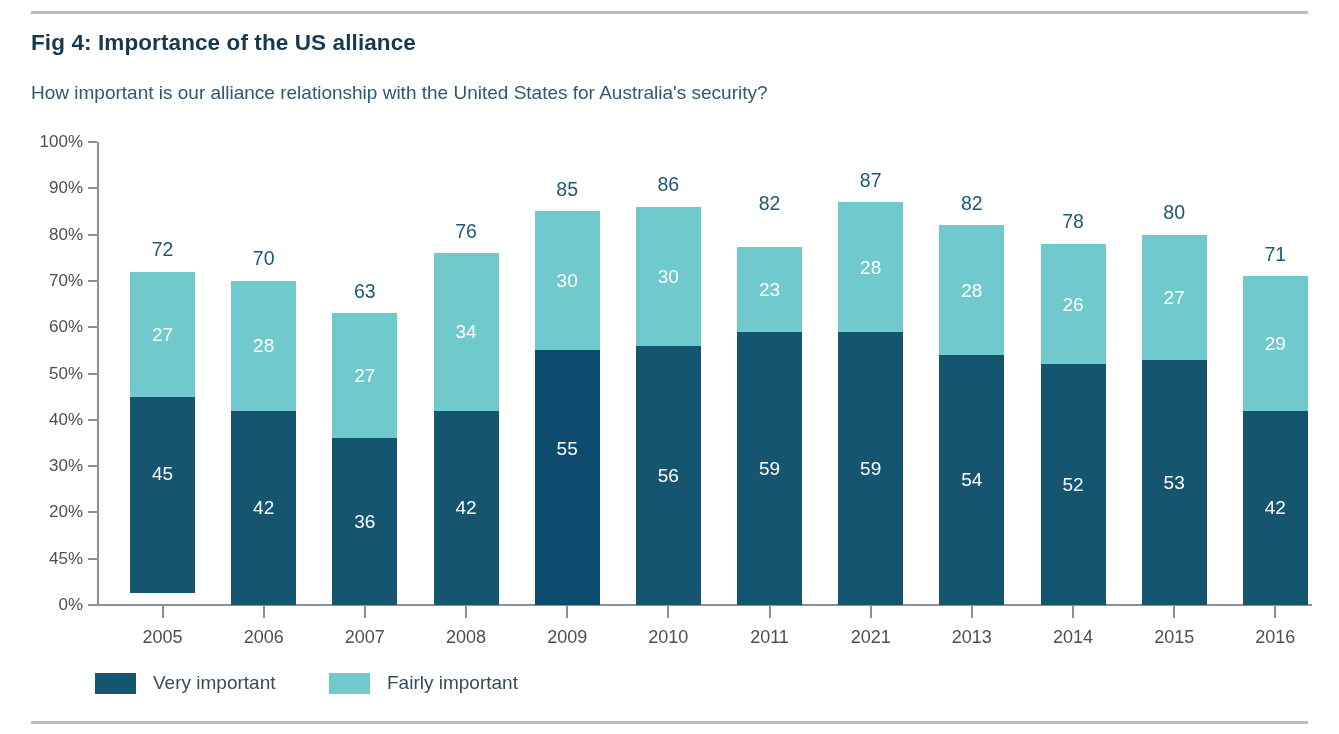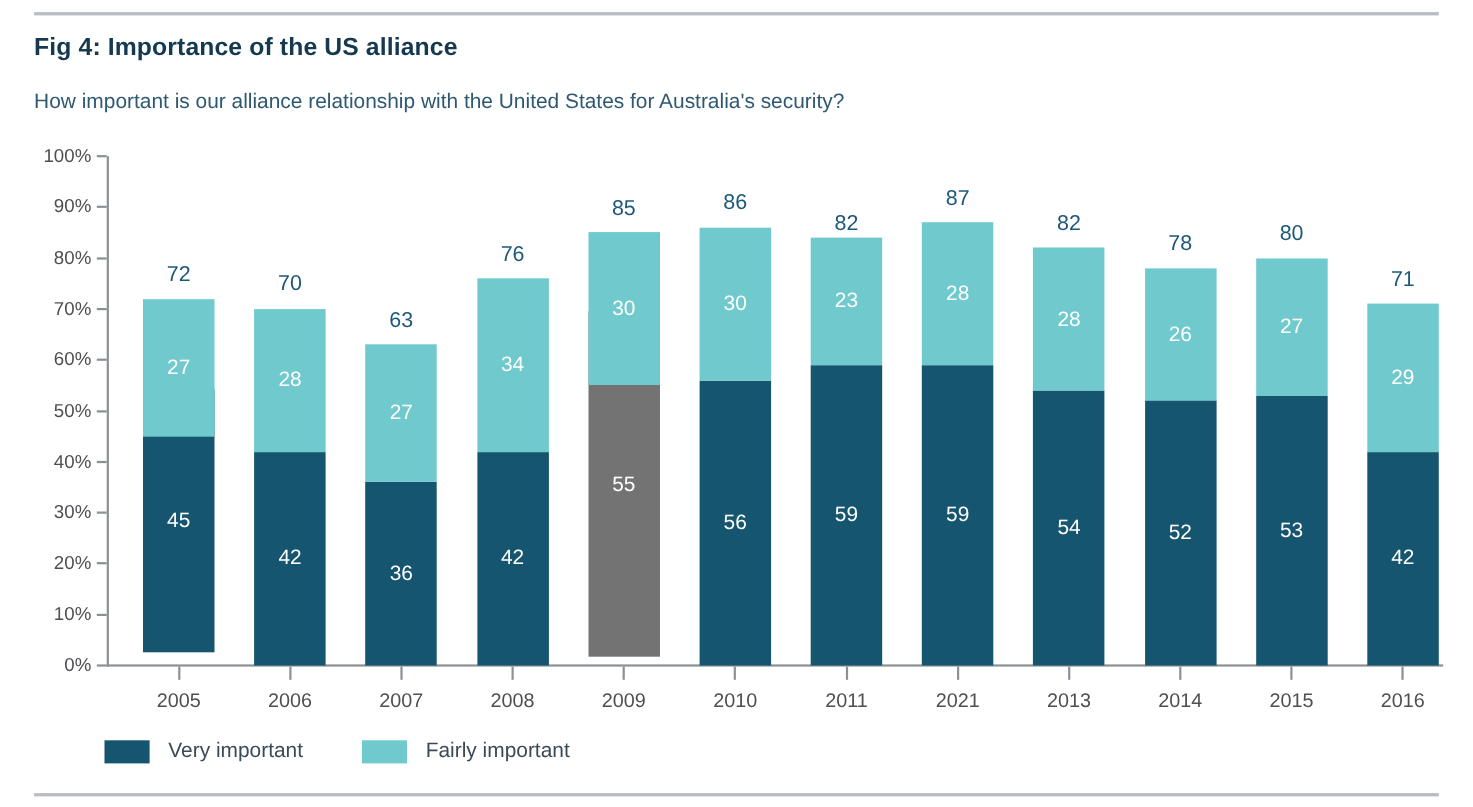--- a/index.html
+++ b/index.html
@@ -180,21 +180,21 @@
   <div class="fig-title">Fig 4: Importance of the US alliance</div>
   <div class="fig-subtitle">How important is our alliance relationship with the United States for Australia's security?</div>
 
   <div class="chart">
     <div class="axis-y"></div>
     <div class="axis-x"></div>
     <div id="y-axis-ticks">
         <div class="ytick" style="top: 604px;"></div>
         <div class="ylabel" style="top: 596px;">0%</div>
         <div class="ytick" style="top: 557.7px;"></div>
-        <div class="ylabel" style="top: 549.7px;">10%</div>
+        <div class="ylabel" style="top: 549.7px;">45%</div>
         <div class="ytick" style="top: 511.4px;"></div>
         <div class="ylabel" style="top: 503.4px;">20%</div>
         <div class="ytick" style="top: 465.1px;"></div>
         <div class="ylabel" style="top: 457.1px;">30%</div>
         <div class="ytick" style="top: 418.8px;"></div>
         <div class="ylabel" style="top: 410.8px;">40%</div>
         <div class="ytick" style="top: 372.5px;"></div>
         <div class="ylabel" style="top: 364.5px;">50%</div>
         <div class="ytick" style="top: 326.2px;"></div>
         <div class="ylabel" style="top: 318.2px;">60%</div>
@@ -264,42 +264,42 @@
         <div class="bar-group" style="left: 335.5px; width: 65px; height: 351.88px;">
           <div class="seg seg-very" style="bottom: 0px; height: 194.46px; background: rgb(21, 85, 111);">
             <span class="seg-label">42</span>
           </div>
           <div class="seg seg-fairly" style="bottom: 194.46px; height: 157.42px; background: rgb(111, 201, 205);">
             <span class="seg-label">34</span>
           </div>
           <div class="total-label" style="bottom: 363.88px;">76</div>
         </div>
         <div class="bar-group" style="left: 436.667px; width: 65px; height: 393.55px;">
-          <div class="seg seg-very" style="bottom: 8px; height: 314px; background: #737373;">
+          <div class="seg seg-very" style="bottom: 0px; height: 314px; background: #0c4a6e;">
             <span class="seg-label">55</span>
           </div>
           <div class="seg seg-fairly" style="bottom: 254.65px; height: 138.9px; background: rgb(111, 201, 205);">
             <span class="seg-label">30</span>
           </div>
           <div class="total-label" style="bottom: 405.55px;">85</div>
         </div>
         <div class="bar-group" style="left: 537.833px; width: 65px; height: 398.18px;">
           <div class="seg seg-very" style="bottom: 0px; height: 259.28px; background: rgb(21, 85, 111);">
             <span class="seg-label">56</span>
           </div>
           <div class="seg seg-fairly" style="bottom: 259.28px; height: 138.9px; background: rgb(111, 201, 205);">
             <span class="seg-label">30</span>
           </div>
           <div class="total-label" style="bottom: 410.18px;">86</div>
         </div>
         <div class="bar-group" style="left: 639px; width: 65px; height: 379.66px;">
           <div class="seg seg-very" style="bottom: 0px; height: 273.17px; background: rgb(21, 85, 111);">
             <span class="seg-label">59</span>
           </div>
-          <div class="seg seg-fairly" style="bottom: 273.17px; height: 116px; background: rgb(111, 201, 205);">
+          <div class="seg seg-fairly" style="bottom: 273.17px; height: 85px; background: rgb(111, 201, 205);">
             <span class="seg-label">23</span>
           </div>
           <div class="total-label" style="bottom: 391.66px;">82</div>
         </div>
         <div class="bar-group" style="left: 740.167px; width: 65px; height: 402.81px;">
           <div class="seg seg-very" style="bottom: 0px; height: 273.17px; background: rgb(21, 85, 111);">
             <span class="seg-label">59</span>
           </div>
           <div class="seg seg-fairly" style="bottom: 273.17px; height: 129.64px; background: rgb(111, 201, 205);">
             <span class="seg-label">28</span>

